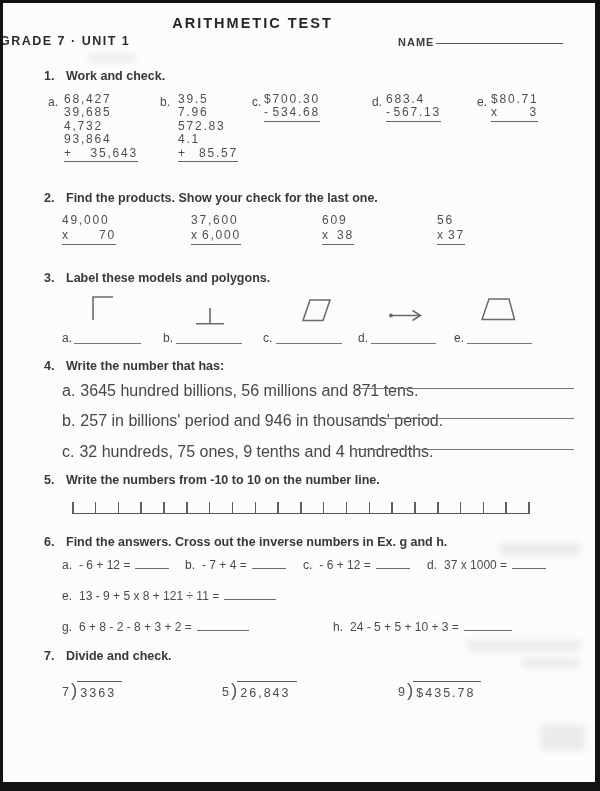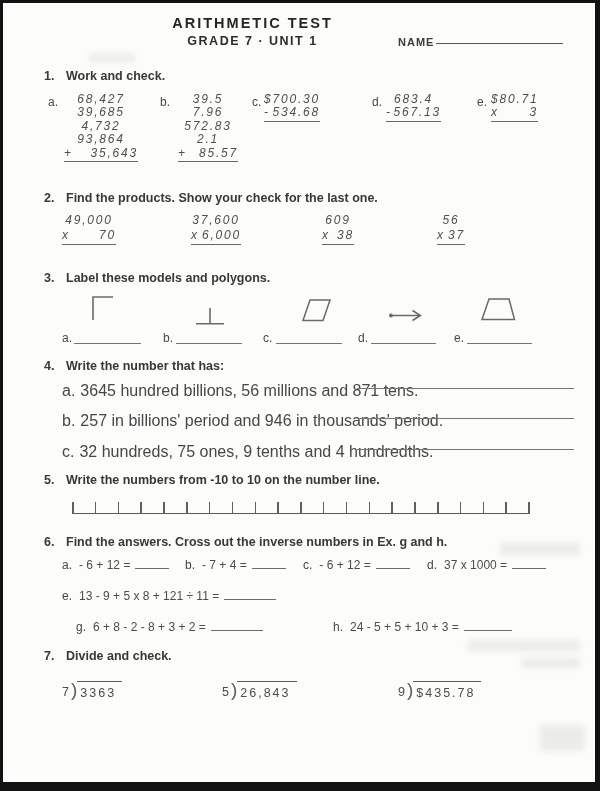--- a/index.html
+++ b/index.html
@@ -12,38 +12,38 @@
   
   .edge { position:absolute; background:#121212; z-index:5; }
   .edge-top { left:0; top:0; width:600px; height:3px; }
   .edge-left { left:0; top:0; width:3px; height:791px; }
   .edge-right { right:0; top:0; width:5px; height:791px; }
   .edge-bottom { left:0; bottom:0; width:600px; height:9px; }
 
   
   .title { position:absolute; left:0; top:15px; width:505px; text-align:center;
            font-size:14.5px; font-weight:bold; letter-spacing:2px; color:#262626; }
-  .subtitle { position:absolute; left:0; top:34px; width:505px; text-align:center;
+  .subtitle { position:absolute; left:0; top:34px; width:505px; text-align:left;
               font-size:12.5px; font-weight:bold; letter-spacing:1.5px; color:#2c2c2c; }
   .name-label { position:absolute; left:398px; top:36px; font-size:11px;
                 letter-spacing:1px; color:#3c3c3c; font-weight:600; }
   .name-line { position:absolute; left:436px; top:32px; width:127px; height:12px;
                border-bottom:1.3px solid #565656; }
 
   
   .instr { position:absolute; left:44px; display:flex; font-size:12.5px;
            font-weight:600; color:#383838; white-space:nowrap; }
   .instr .pnum { width:22px; flex:none; }
 
   .num { font-size:12px; color:#4f4f4f; letter-spacing:1.8px; }
   .ltr { position:absolute; font-size:12px; color:#484848; }
 
   
   .col { position:absolute; }
-  .col .num { display:block; text-align:center; line-height:13.4px;font-style:italic; }
+  .col .num { display:block; text-align:left; line-height:13.4px; }
   .opline { display:flex; justify-content:space-between; align-items:baseline;
             border-bottom:1.4px solid #676767; line-height:13.4px; padding-bottom:1px; }
   .p2col .num { line-height:15px; }
 
   
   .shape { position:absolute; }
   .shape svg { display:block; }
   .blankline { position:absolute; border-bottom:1.3px solid #767676; }
 
   
@@ -104,21 +104,21 @@
       <span class="num">+</span>
       <span class="num">35,643</span>
     </div>
   </div>
 
   <span class="ltr" style="left:160px;top:95px">b.</span>
   <div class="col" style="left:178px;top:93px;width:60px">
     <span class="num">39.5</span>
     <span class="num">7.96</span>
     <span class="num">572.83</span>
-    <span class="num">2.1</span>
+    <span class="num">4.1</span>
     <div class="opline">
       <span class="num">+</span>
       <span class="num">85.57</span>
     </div>
   </div>
 
   <span class="ltr" style="left:252px;top:95px">c.</span>
   <div class="col" style="left:264px;top:93px;width:56px">
     <span class="num">$700.30</span>
     <div class="opline">
@@ -279,21 +279,21 @@
   </div>
   <div class="p6item" style="left:303px;top:558px">
     <span class="lbl">c.</span><span>- 6 + 12 =</span><span class="p6blank" style="width:34px"></span>
   </div>
   <div class="p6item" style="left:427px;top:558px">
     <span class="lbl">d.</span><span>37 x 1000 =</span><span class="p6blank" style="width:34px"></span>
   </div>
   <div class="p6item" style="left:62px;top:589px">
     <span class="lbl">e.</span><span>13 - 9 + 5 x 8 + 121 ÷ 11 =</span><span class="p6blank" style="width:52px"></span>
   </div>
-  <div class="p6item" style="left:76px;top:620px">
+  <div class="p6item" style="left:62px;top:620px">
     <span class="lbl">g.</span><span>6 + 8 - 2 - 8 + 3 + 2 =</span><span class="p6blank" style="width:52px"></span>
   </div>
   <div class="p6item" style="left:333px;top:620px">
     <span class="lbl">h.</span><span>24 - 5 + 5 + 10 + 3 =</span><span class="p6blank" style="width:48px"></span>
   </div>
 
   <div class="instr" style="top:649px">
     <span class="pnum">7.</span>
     <span>Divide and check.</span>
   </div>

